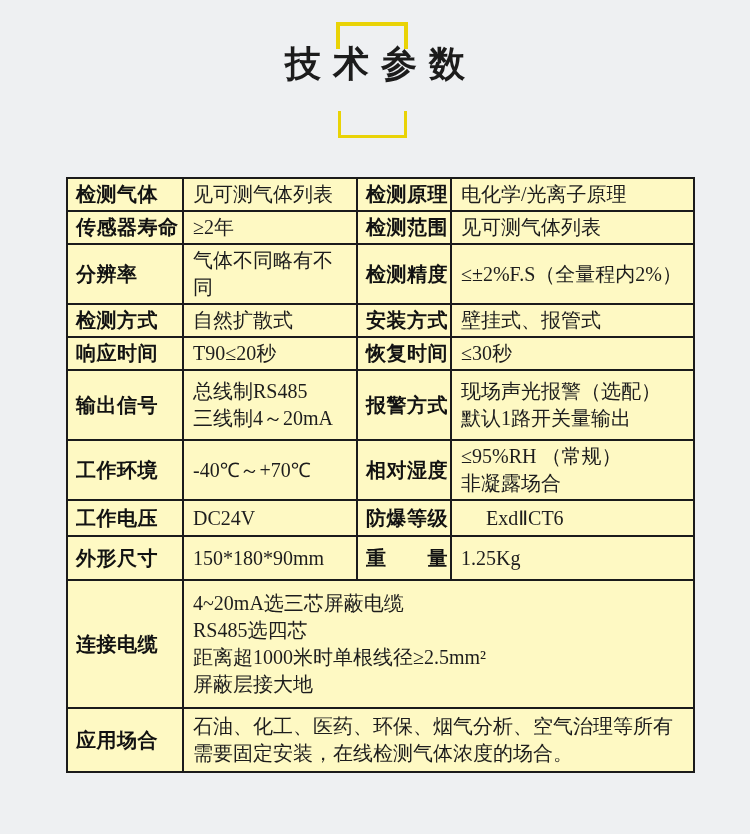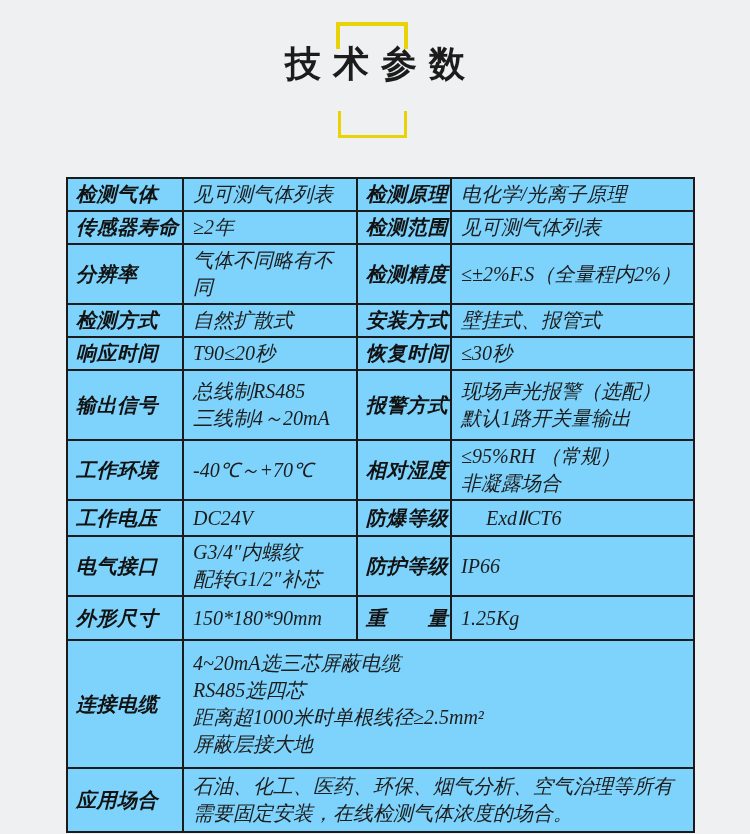--- a/index.html
+++ b/index.html
@@ -40,22 +40,21 @@
     font-family:"Liberation Serif", serif;
     font-size:22px;color:#1e1e1e;
     z-index:2;
   }
   
   table.specs{
     position:absolute;left:66px;top:177px;
     width:627px;
     border-collapse:collapse;
     table-layout:fixed;
-    background:#7dd3fc;
-    font-style:italic;
+    background:#fef9c3;
   }
   table.specs td{
     border:2px solid #1b1b1b;
     vertical-align:middle;
     overflow:hidden;
   }
   td.lab{
     font-weight:bold;
     font-size:20px;
     color:#121212;
@@ -147,29 +146,20 @@
         <div class="line">≤95%RH （常规）</div>
         <div class="line">非凝露场合</div>
       </td>
     </tr>
     <tr class="r-vol">
       <td class="lab">工作电压</td>
       <td class="val">DC24V</td>
       <td class="lab">防爆等级</td>
       <td class="val indent">ExdⅡCT6</td>
     </tr>
-    <tr class="r-ele">
-      <td class="lab">电气接口</td>
-      <td class="val">
-        <div class="line">G3/4″内螺纹</div>
-        <div class="line">配转G1/2″补芯</div>
-      </td>
-      <td class="lab">防护等级</td>
-      <td class="val">IP66</td>
-    </tr>
     <tr class="r-dim">
       <td class="lab">外形尺寸</td>
       <td class="val">150*180*90mm</td>
       <td class="lab">重　　量</td>
       <td class="val">1.25Kg</td>
     </tr>
     <tr class="r-cab">
       <td class="lab">连接电缆</td>
       <td class="val" colspan="3">
         <div class="line">4~20mA选三芯屏蔽电缆</div>

